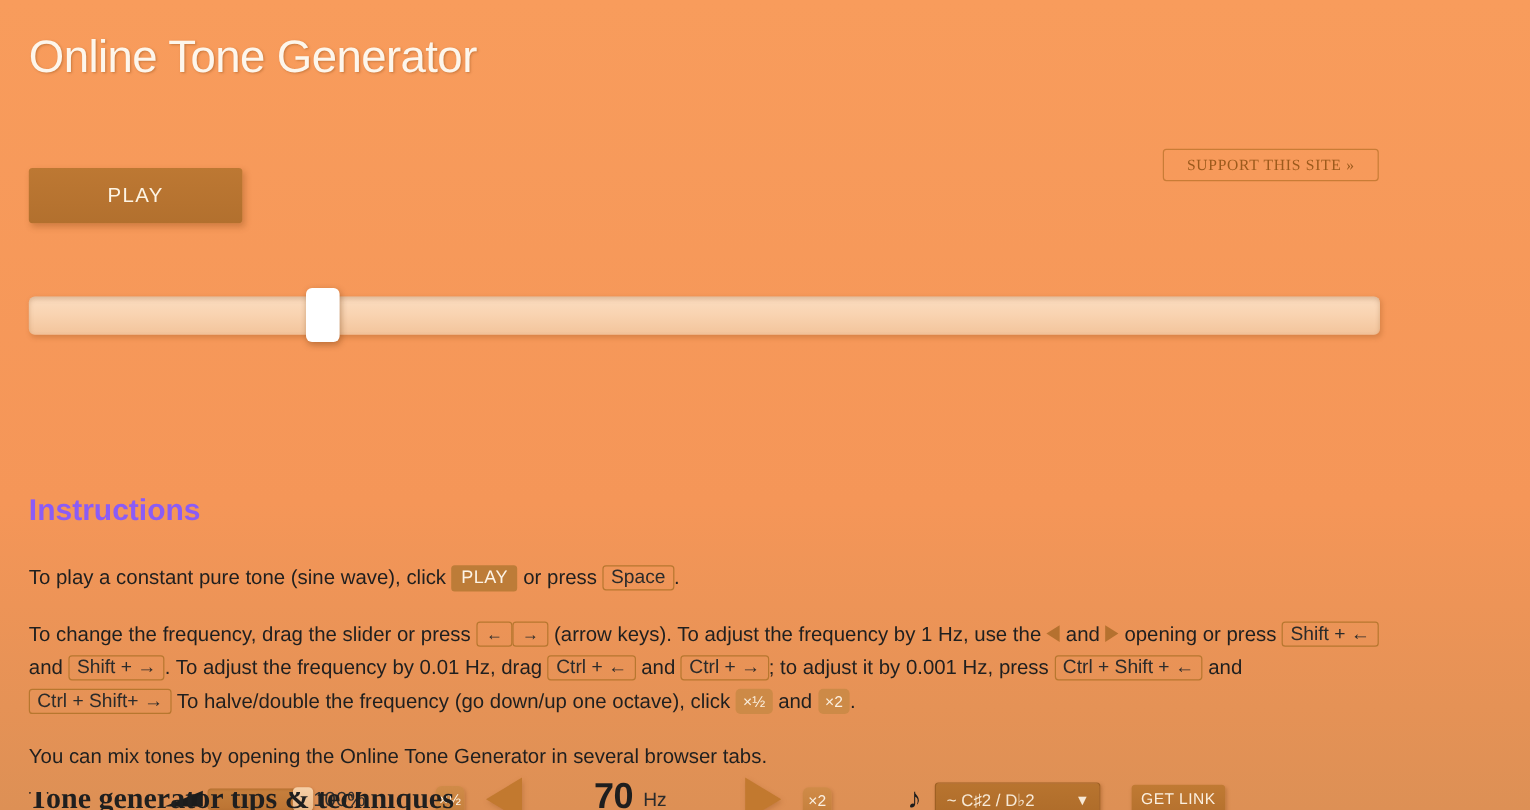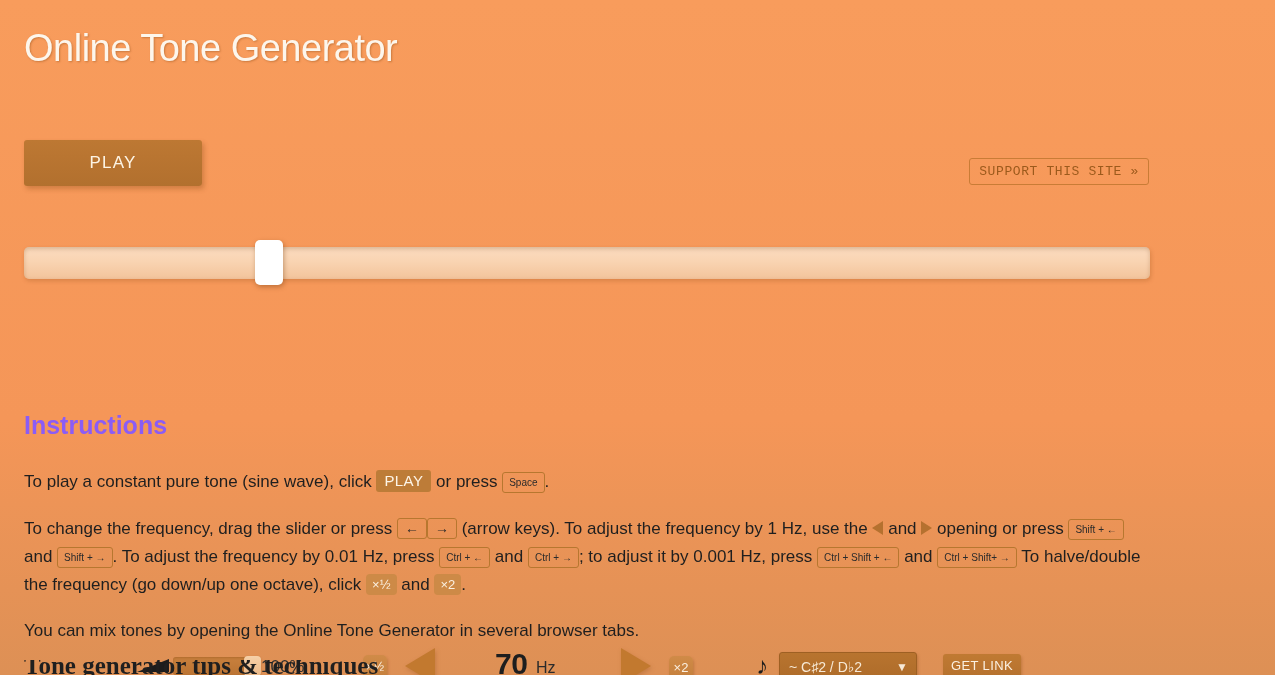--- a/index.html
+++ b/index.html
@@ -55,33 +55,33 @@
     cursor: pointer;
     padding: 0;
     text-align: center;
     line-height: 46px;
   }
 
   
   .support-btn {
     position: absolute;
     left: 969px;
-    top: 158px;
+    top: 124px;
     width: 180px;
     height: 27px;
     line-height: 25px;
     text-align: center;
     border: 1px solid #c97c36;
     border-radius: 3px;
     color: #9c5a1c;
     font-size: 13px;
     letter-spacing: 0.6px;
     background: transparent;
     cursor: pointer;
-    font-family: Liberation Mono, monospace;
+    font-family: Liberation Serif, serif;
     padding: 0;
     white-space: nowrap;
   }
 
   
   .freq-slider {
     position: absolute;
     left: 24px;
     top: 247px;
     width: 1126px;
@@ -298,21 +298,21 @@
   .p1 { top: 468px; }
   .p2 { top: 515px; }
   .p3 { top: 617px; }
 
   
   .kbd {
     display: inline-block;
     border: 1px solid #b7772f;
     border-radius: 3px;
     padding: 0px 6px;
-    font-size: 10px;
+    font-size: 16px;
     line-height: 19px;
     color: #2b2b2b;
     background: transparent;
     vertical-align: 1px;
     white-space: nowrap;
     cursor: default;
   }
   .kbd-arrow {
     display: inline-block;
     border: 1px solid #b7772f;
@@ -444,21 +444,21 @@
   <div class="para p2">
     <span>To change the frequency, drag the slider or press</span>
     <span class="kbd-arrow">←</span><span class="kbd-arrow">→</span>
     <span>(arrow keys). To adjust the frequency by 1 Hz, use the</span>
     <span class="tri-left-inline"></span>
     <span>and</span>
     <span class="tri-right-inline"></span>
     <span>opening or press</span>
     <span class="kbd">Shift + ←</span>
     <span>and</span>
-    <span class="kbd">Shift + →</span><span>. To adjust the frequency by 0.01 Hz, press</span>
+    <span class="kbd">Shift + →</span><span>. To adjust the frequency by 0.01 Hz, drag</span>
     <span class="kbd">Ctrl + ←</span>
     <span>and</span>
     <span class="kbd">Ctrl + →</span><span>; to adjust it by 0.001 Hz, press</span>
     <span class="kbd">Ctrl + Shift + ←</span>
     <span>and</span>
     <span class="kbd">Ctrl + Shift+ →</span>
     <span>To halve/double the frequency (go down/up one octave), click</span>
     <span class="badge-op">×½</span>
     <span>and</span>
     <span class="badge-op">×2</span><span>.</span>

